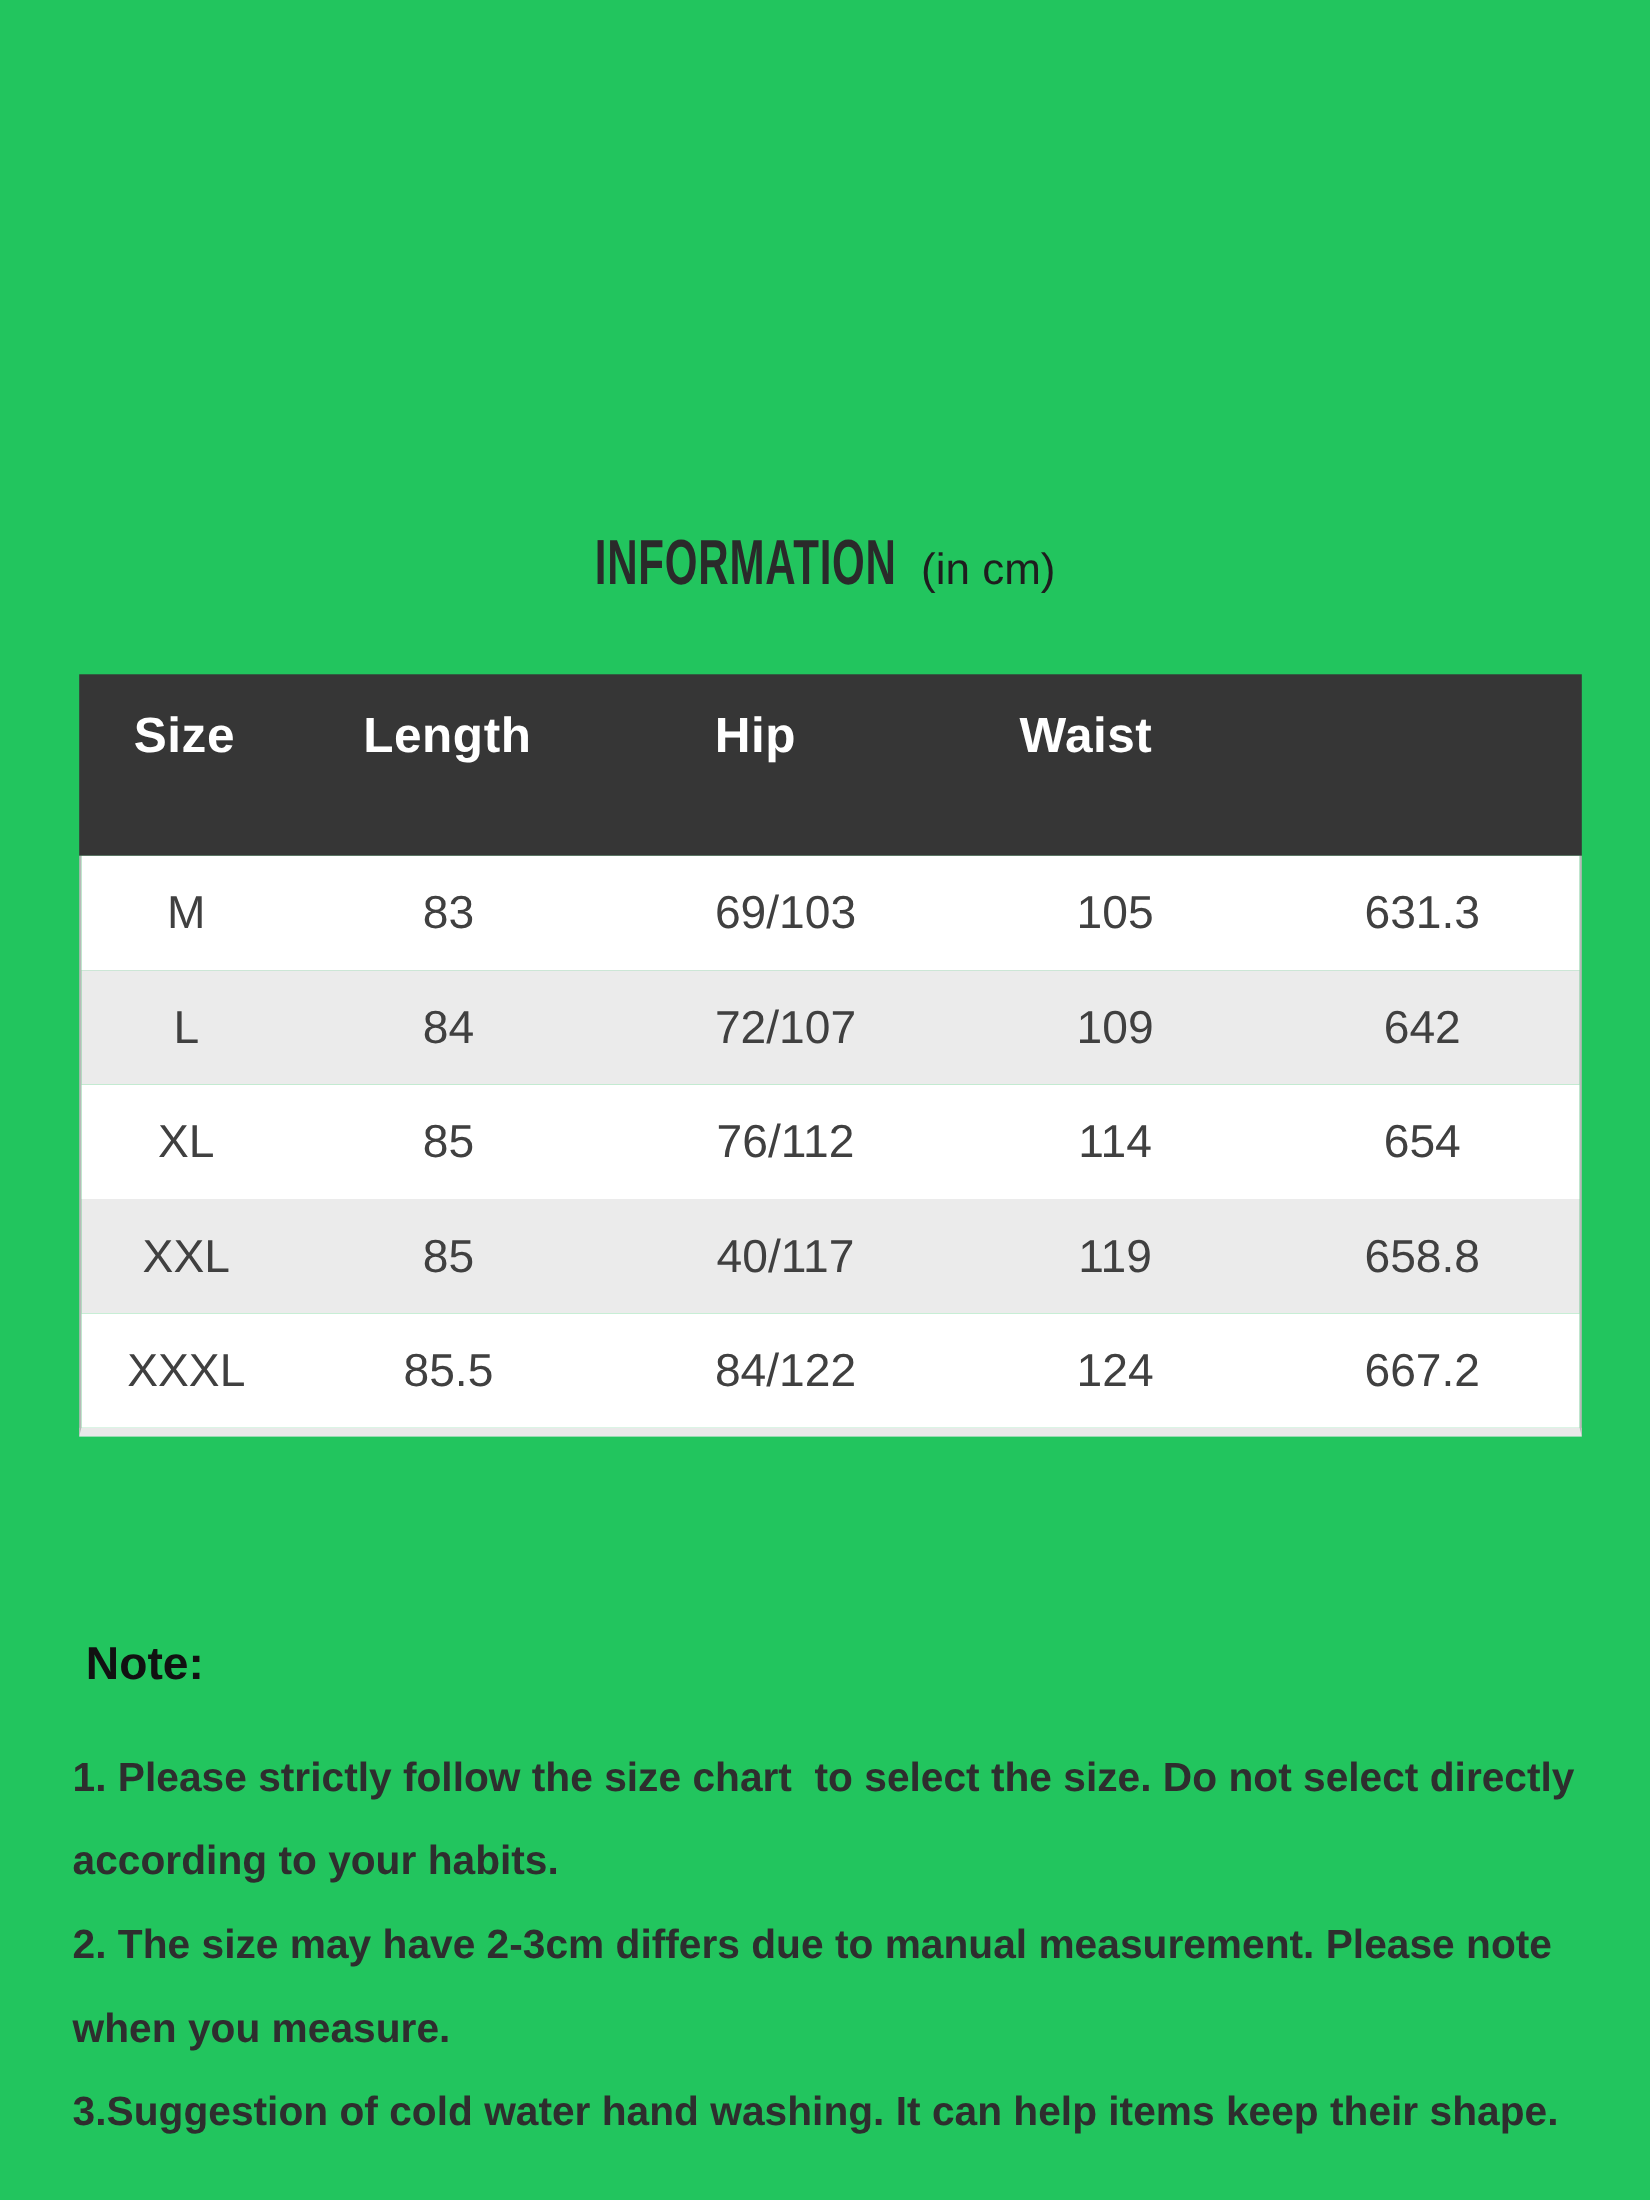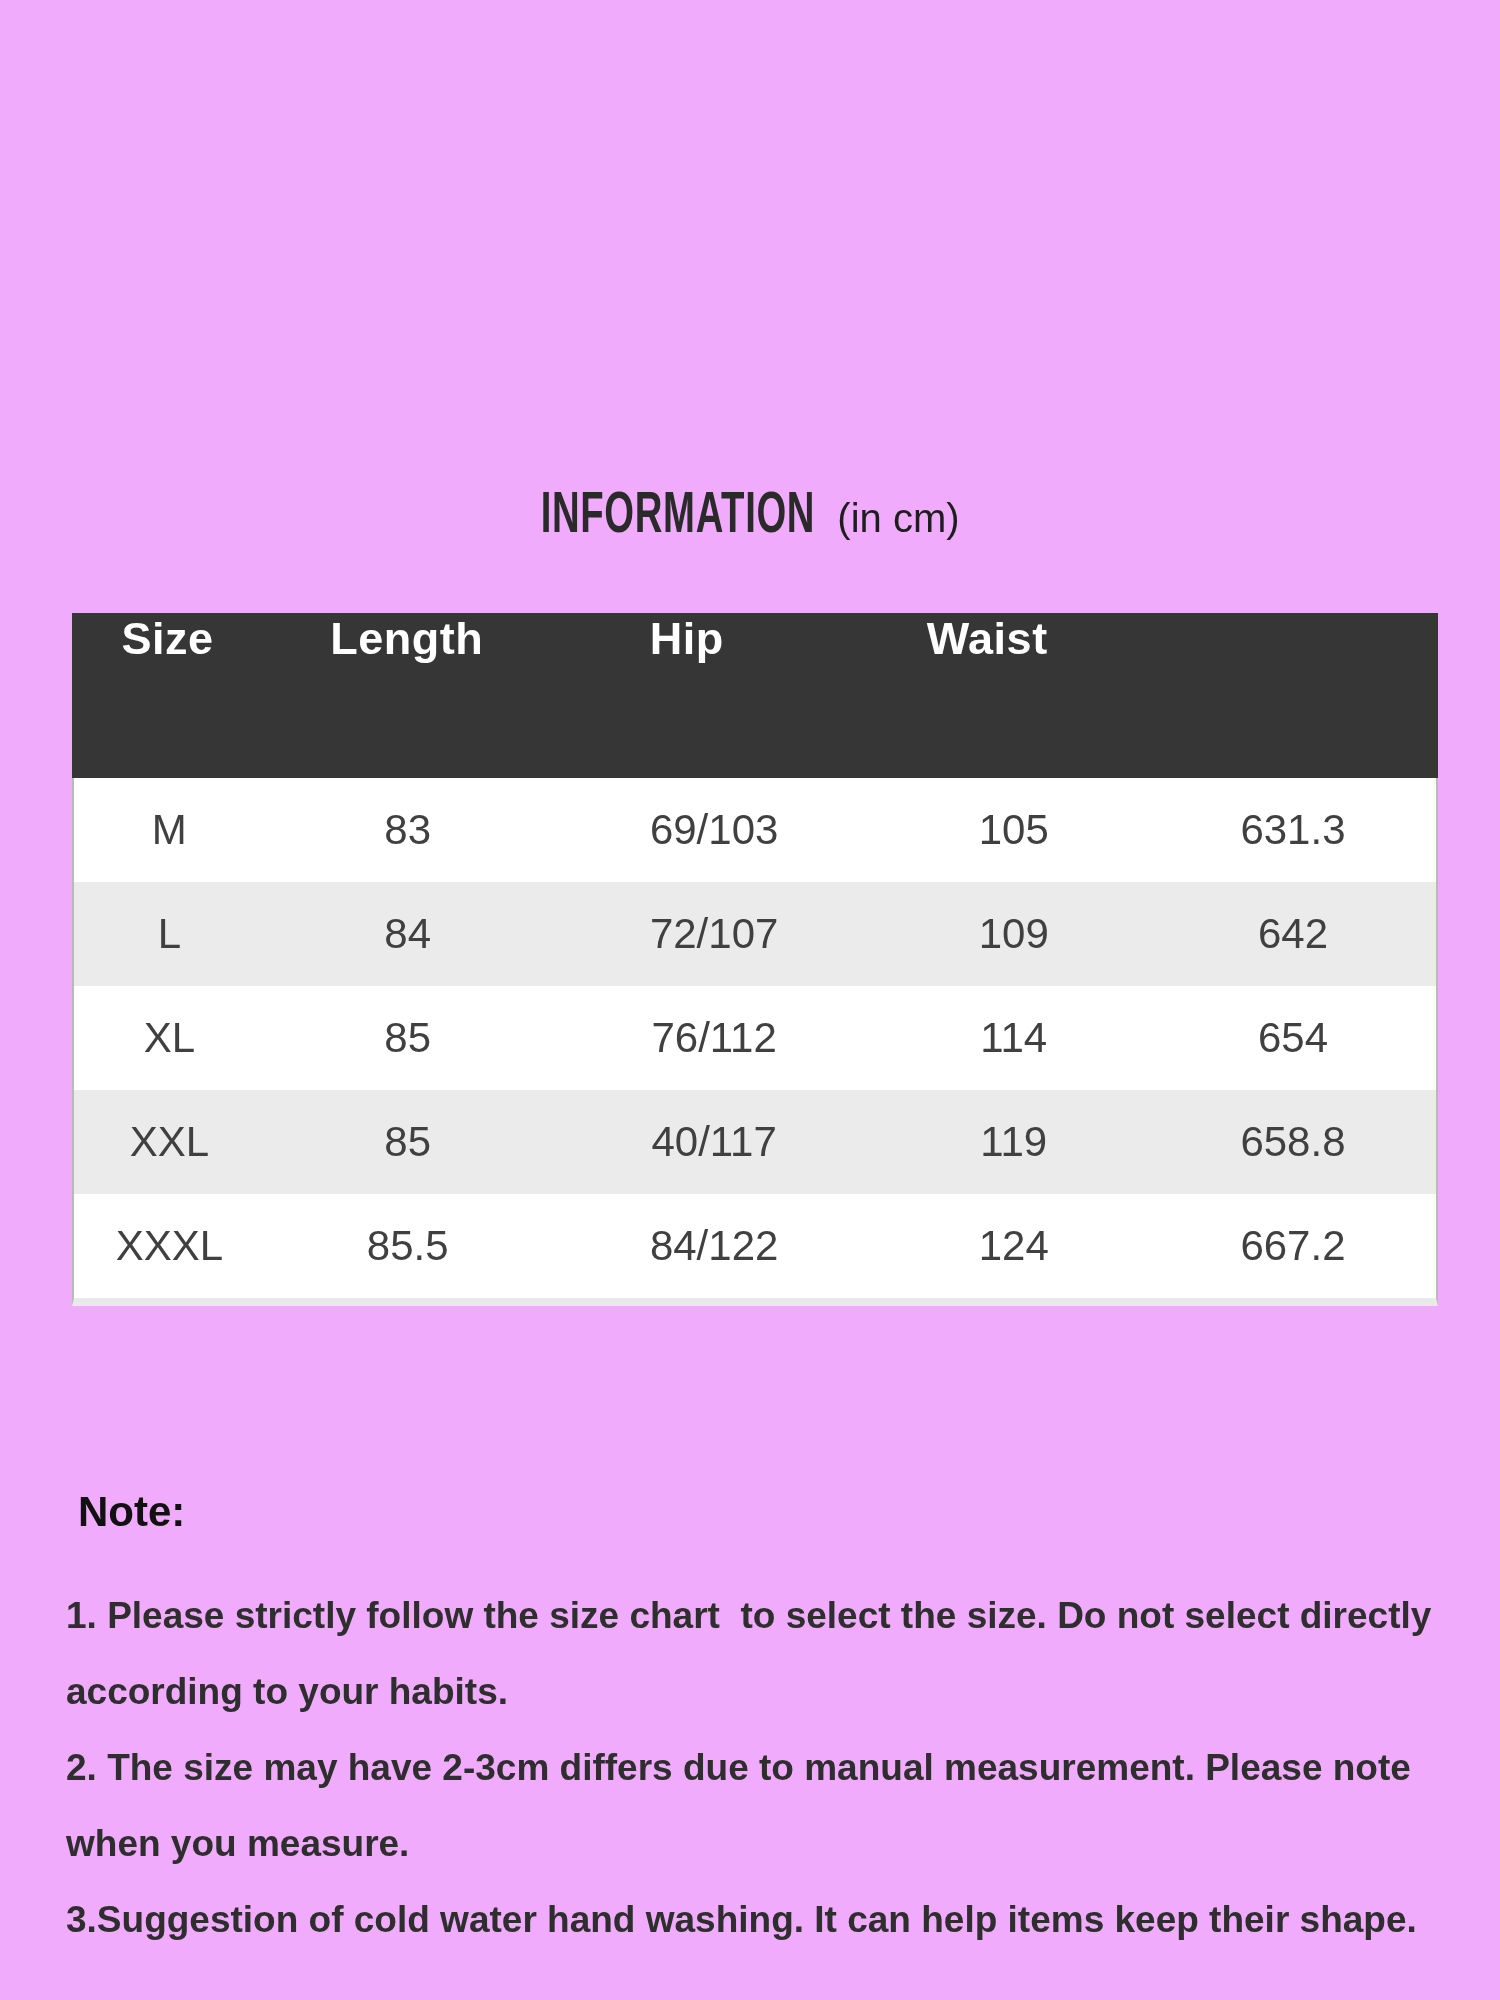--- a/index.html
+++ b/index.html
@@ -5,21 +5,21 @@
   html, body {
     margin: 0;
     padding: 0;
     background: #ffffff;
     font-family: "Liberation Sans", "DejaVu Sans", sans-serif;
   }
   #page {
     position: relative;
     width: 1500px;
     height: 2000px;
-    background: #f0abfc;
+    background: #22c55e;
     overflow: hidden;
   }
 
   
   .title-wrap {
     position: absolute;
     top: 478px;
     left: 0;
     width: 1500px;
     display: flex;
@@ -54,20 +54,21 @@
   .thead {
     display: flex;
     height: 165px;
     background: var(--header-bg, #363636);
     color: var(--header-text, #ffffff);
   }
   .thead .cell {
     display: flex;
     justify-content: center;
     align-items: flex-start;
+    padding-top: 30px;
     font-size: 45px;
     font-weight: 600;
     letter-spacing: 0.5px;
   }
   .tbody {
     border-left: 2px solid #b9b9b9;
     border-right: 2px solid #b9b9b9;
     border-bottom: 8px solid #e9e9e9;
   }
   .trow {

